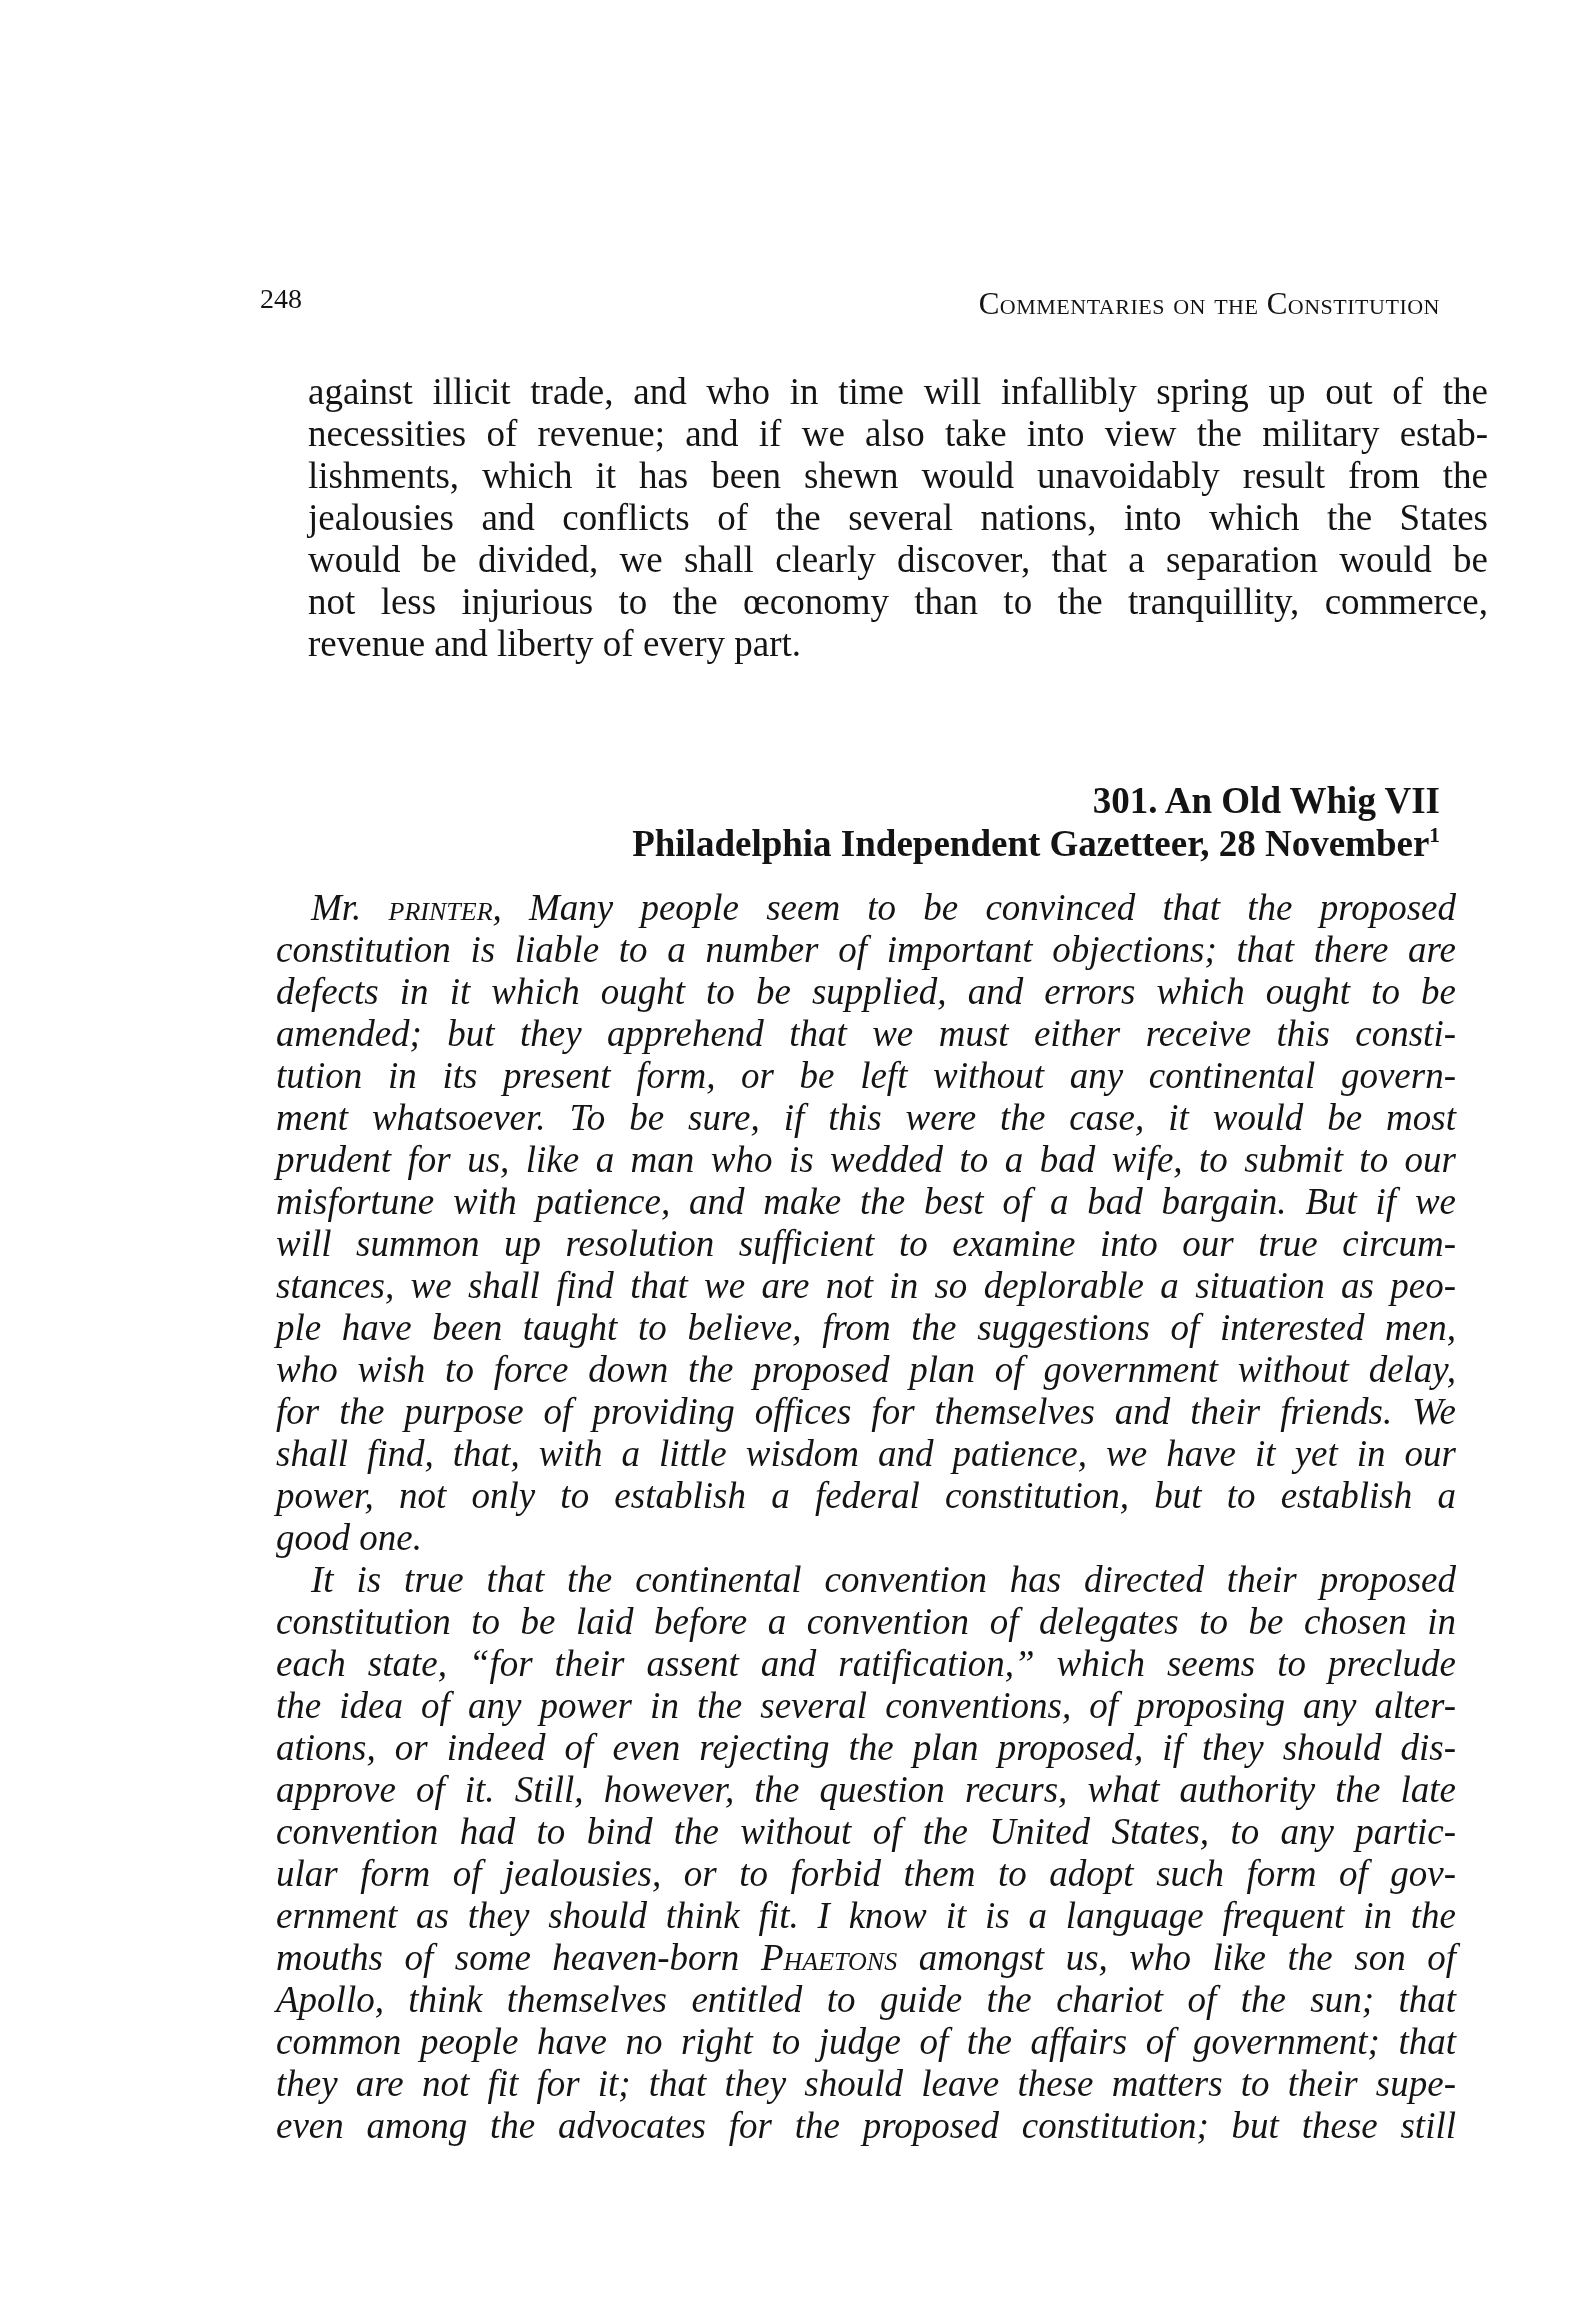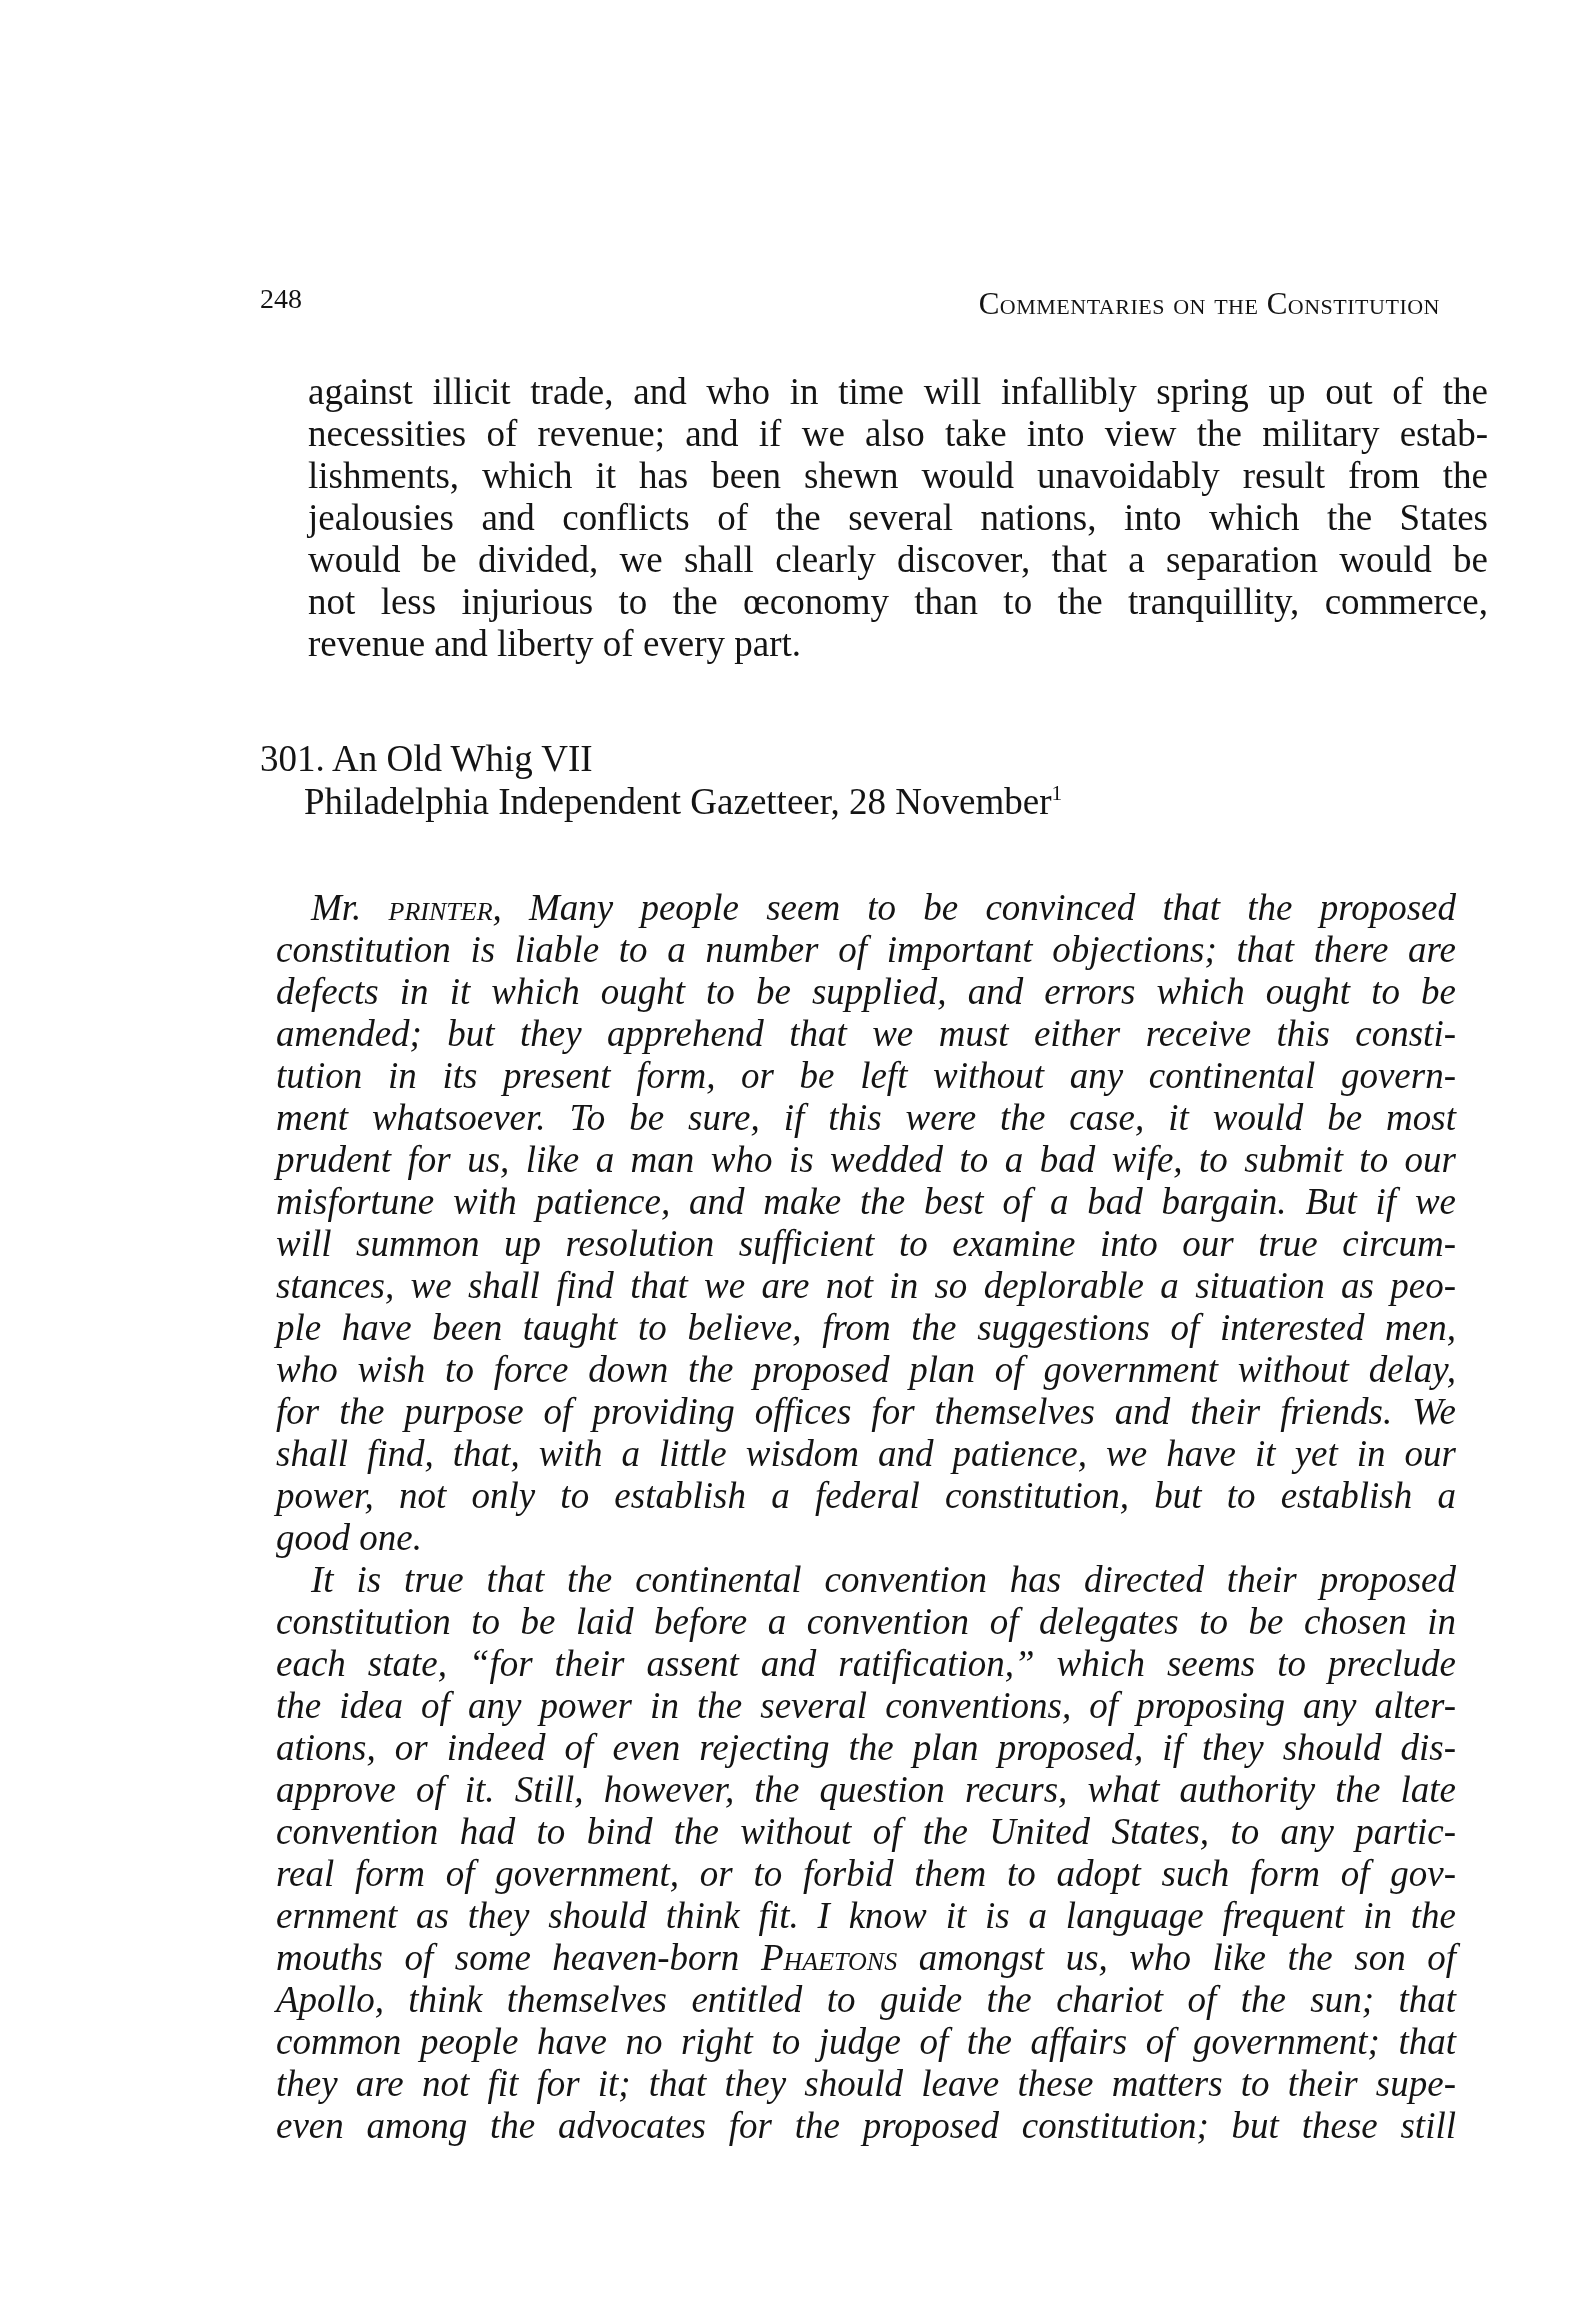--- a/index.html
+++ b/index.html
@@ -67,26 +67,27 @@
   }
   .block-continuation {
     position: absolute;
     top: 371px;
     left: 0;
     width: 1180px;
     margin-left: 48px;
   }
   .doc-heading {
     position: absolute;
-    top: 737px;
+    top: 779px;
     left: 0;
     width: 1180px;
-    font-weight: normal;
+    font-weight: bold;
     font-size: 37px;
     line-height: 43px;
+    text-align: right;
   }
   .doc-heading .title-line {
     display: block;
   }
   .doc-heading .source-line {
     display: block;
     padding-left: 44px;
   }
   .doc-heading sup {
     font-size: 21.3px;
@@ -149,21 +150,21 @@
       <span class="line last">good one.</span>
     </div>
     <div>
       <span class="line indent">It is true that the continental convention has directed their proposed</span>
       <span class="line">constitution to be laid before a convention of delegates to be chosen in</span>
       <span class="line">each state, “for their assent and ratification,” which seems to preclude</span>
       <span class="line">the idea of any power in the several conventions, of proposing any alter-</span>
       <span class="line">ations, or indeed of even rejecting the plan proposed, if they should dis-</span>
       <span class="line">approve of it. Still, however, the question recurs, what authority the late</span>
       <span class="line">convention had to bind the without of the United States, to any partic-</span>
-      <span class="line">real form of government, or to forbid them to adopt such form of gov-</span>
+      <span class="line">ular form of jealousies, or to forbid them to adopt such form of gov-</span>
       <span class="line">ernment as they should think fit. I know it is a language frequent in the</span>
       <span class="line"><span>mouths of some heaven-born </span><span class="sc">Phaetons</span><span> amongst us, who like the son of</span></span>
       <span class="line">Apollo, think themselves entitled to guide the chariot of the sun; that</span>
       <span class="line">common people have no right to judge of the affairs of government; that</span>
       <span class="line">they are not fit for it; that they should leave these matters to their supe-</span>
       <span class="line">even among the advocates for the proposed constitution; but these still</span>
     </div>
   </div>
 
 </div>

